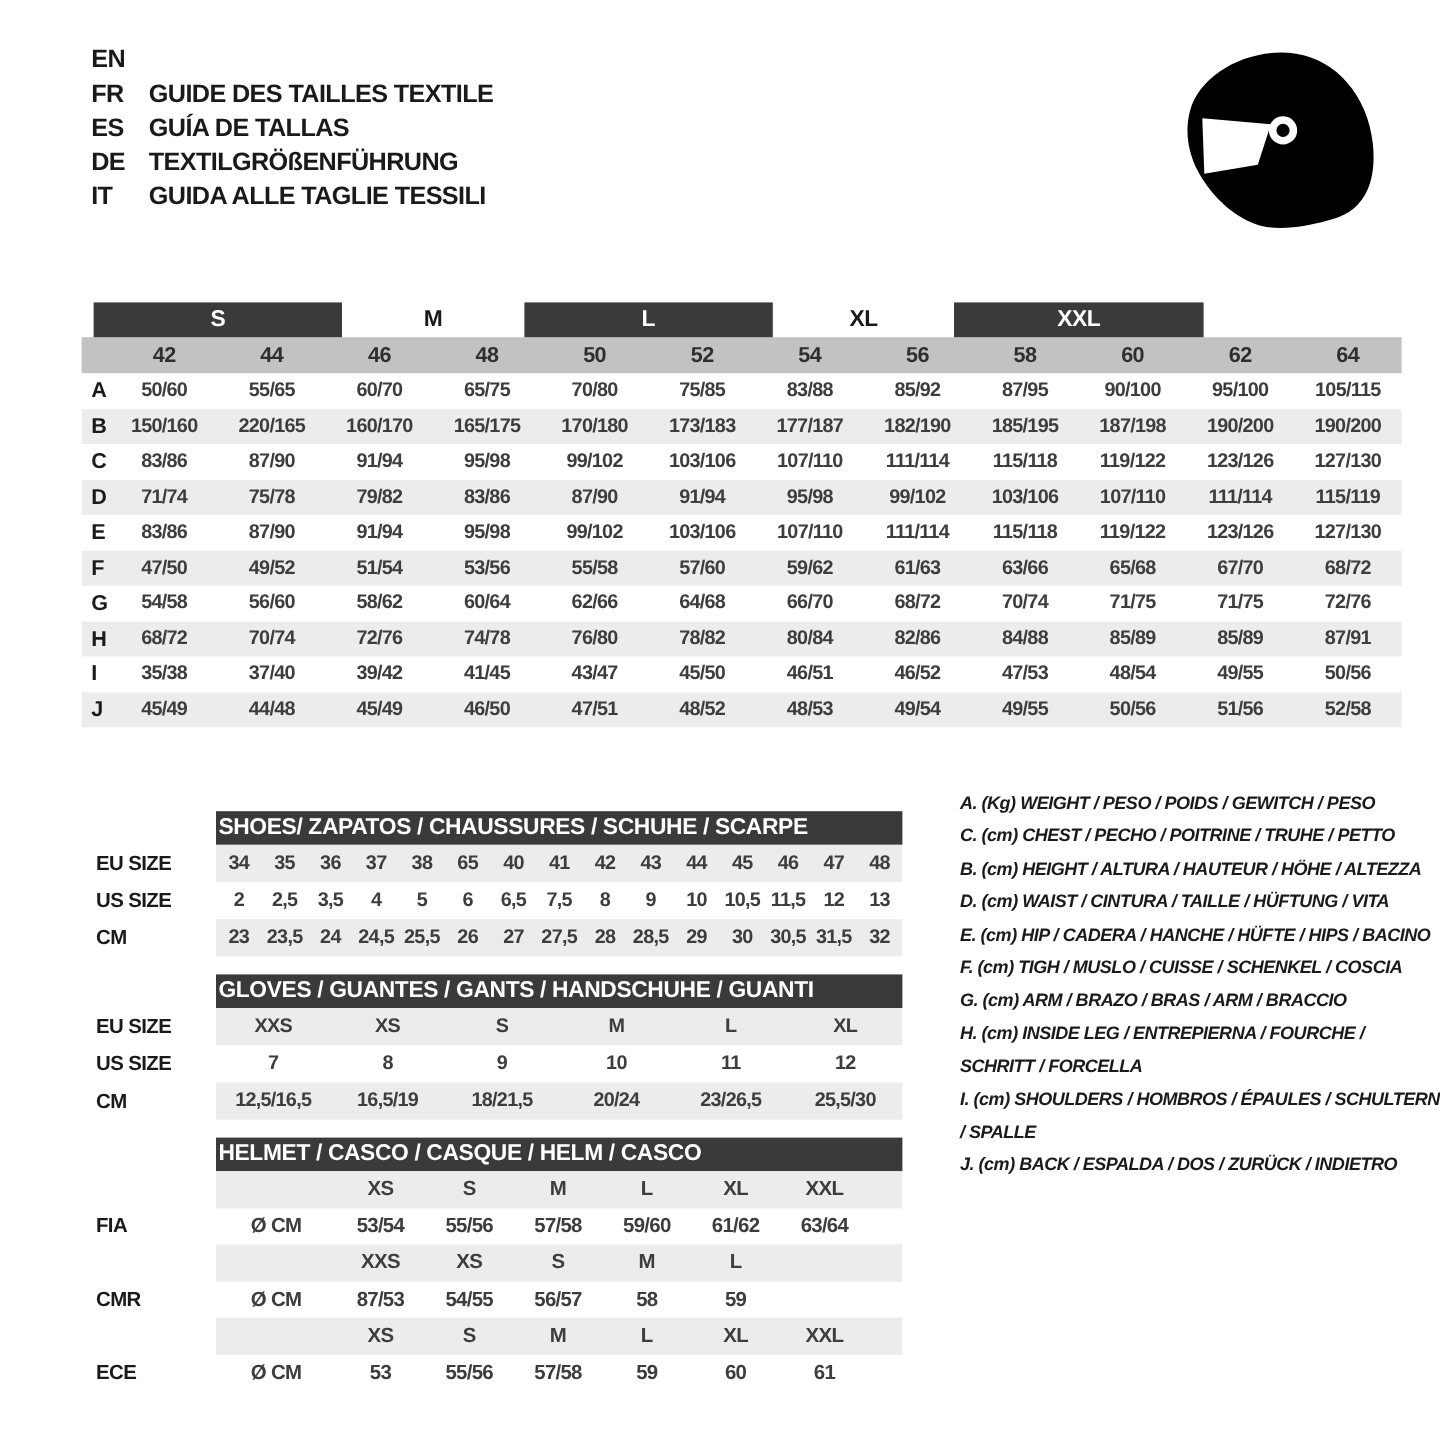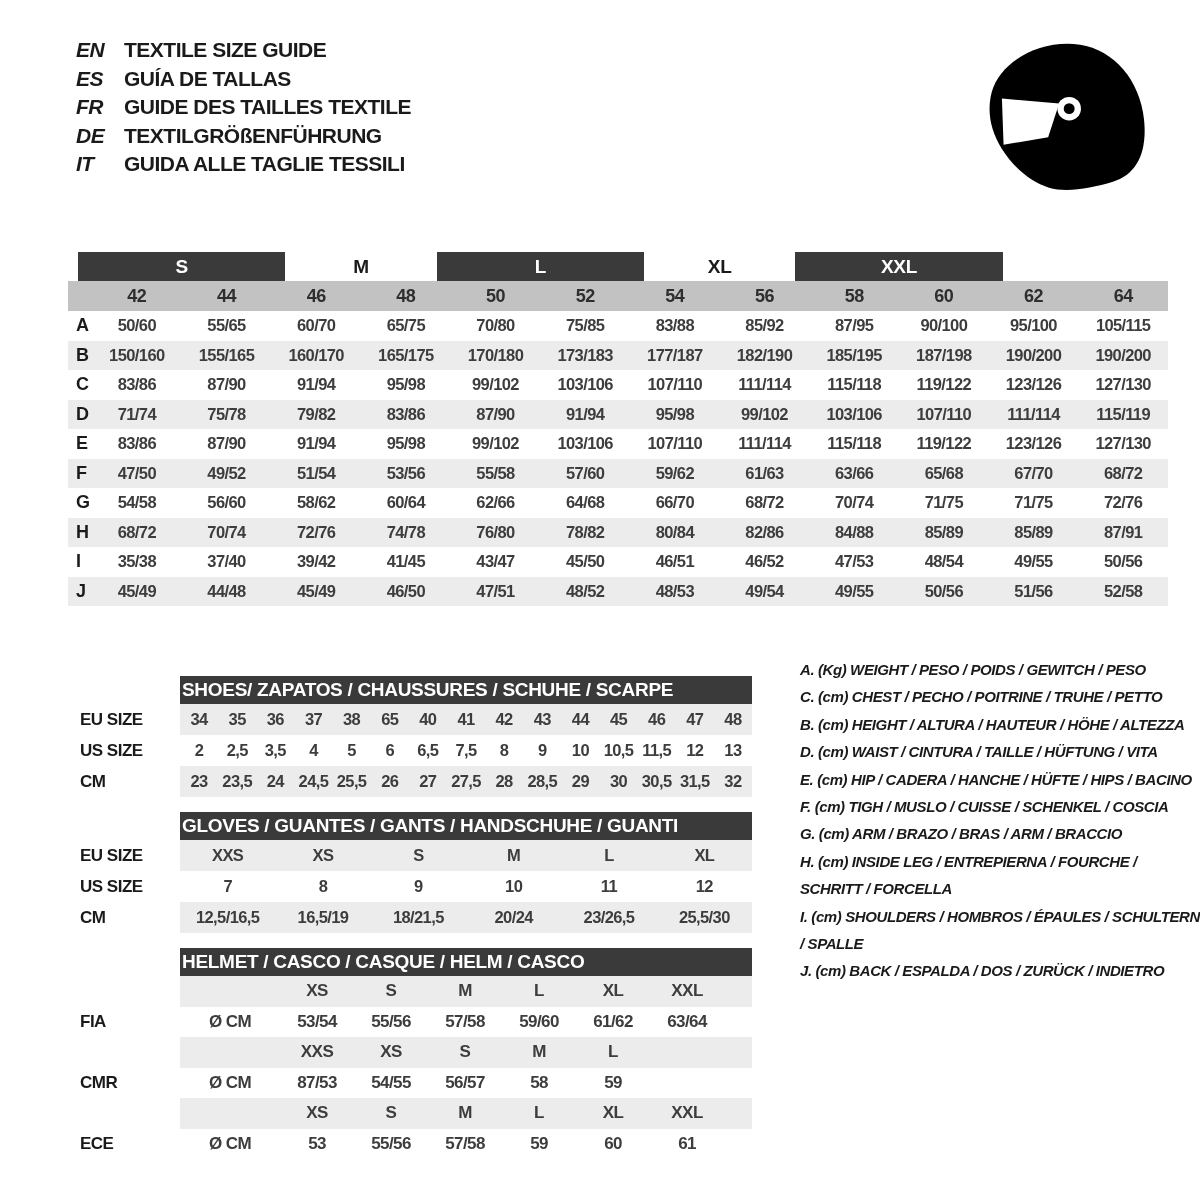--- a/index.html
+++ b/index.html
@@ -7,21 +7,21 @@
   }
   *{box-sizing:border-box;}
   html,body{margin:0;padding:0;}
   body{
     width:1200px;height:1200px;background:#fff;position:relative;overflow:hidden;
     font-family:"Liberation Sans",sans-serif;font-weight:bold;color:var(--ink);
   }
   
   .lang-block{position:absolute;left:76px;top:36px;}
   .lang-row{display:flex;font-size:21px;line-height:28.5px;letter-spacing:-0.5px;}
-  .lang-code{width:48px;flex:0 0 48px;font-style:italic;}
+  .lang-code{width:48px;flex:0 0 48px;}
   
   .helmet-icon{position:absolute;left:975px;top:34px;width:185px;height:172px;}
   
   .main-table{position:absolute;left:68px;top:252px;width:1100px;}
   .band-row,.col-strip,.m-row{display:grid;grid-template-columns:24px repeat(12,1fr);}
   .band-row{height:29px;}
   .band{grid-row:1;display:flex;align-items:center;justify-content:center;font-size:19px;letter-spacing:-0.3px;}
   .band.dark{background:var(--dark);color:#fff;margin:0 -14px;}
   .col-strip{height:30px;background:var(--strip);align-items:center;}
   .col-cell{text-align:center;font-size:18px;color:#2e2e2e;letter-spacing:-0.5px;}
@@ -49,29 +49,28 @@
   
   .legend{position:absolute;left:800px;top:656px;width:400px;font-size:15px;line-height:27.4px;letter-spacing:-0.4px;font-style:italic;}
   .legend-item{color:var(--ink);}
 </style>
 </head>
 <body>
 
 <div class="lang-block">
     <div class="lang-row">
       <span class="lang-code">EN</span>
-      <span class="lang-label">TEXTILE SIZE GUIDE</span>
+    </div>
+    <div class="lang-row">
+      <span class="lang-code">FR</span>
+      <span class="lang-label">GUIDE DES TAILLES TEXTILE</span>
     </div>
     <div class="lang-row">
       <span class="lang-code">ES</span>
       <span class="lang-label">GUÍA DE TALLAS</span>
-    </div>
-    <div class="lang-row">
-      <span class="lang-code">FR</span>
-      <span class="lang-label">GUIDE DES TAILLES TEXTILE</span>
     </div>
     <div class="lang-row">
       <span class="lang-code">DE</span>
       <span class="lang-label">TEXTILGRÖßENFÜHRUNG</span>
     </div>
     <div class="lang-row">
       <span class="lang-code">IT</span>
       <span class="lang-label">GUIDA ALLE TAGLIE TESSILI</span>
     </div>
   </div>
@@ -120,21 +119,21 @@
         <div class="m-val">83/88</div>
         <div class="m-val">85/92</div>
         <div class="m-val">87/95</div>
         <div class="m-val">90/100</div>
         <div class="m-val">95/100</div>
         <div class="m-val">105/115</div>
       </div>
       <div class="m-row stripe">
         <div class="m-label">B</div>
         <div class="m-val">150/160</div>
-        <div class="m-val">155/165</div>
+        <div class="m-val">220/165</div>
         <div class="m-val">160/170</div>
         <div class="m-val">165/175</div>
         <div class="m-val">170/180</div>
         <div class="m-val">173/183</div>
         <div class="m-val">177/187</div>
         <div class="m-val">182/190</div>
         <div class="m-val">185/195</div>
         <div class="m-val">187/198</div>
         <div class="m-val">190/200</div>
         <div class="m-val">190/200</div>

